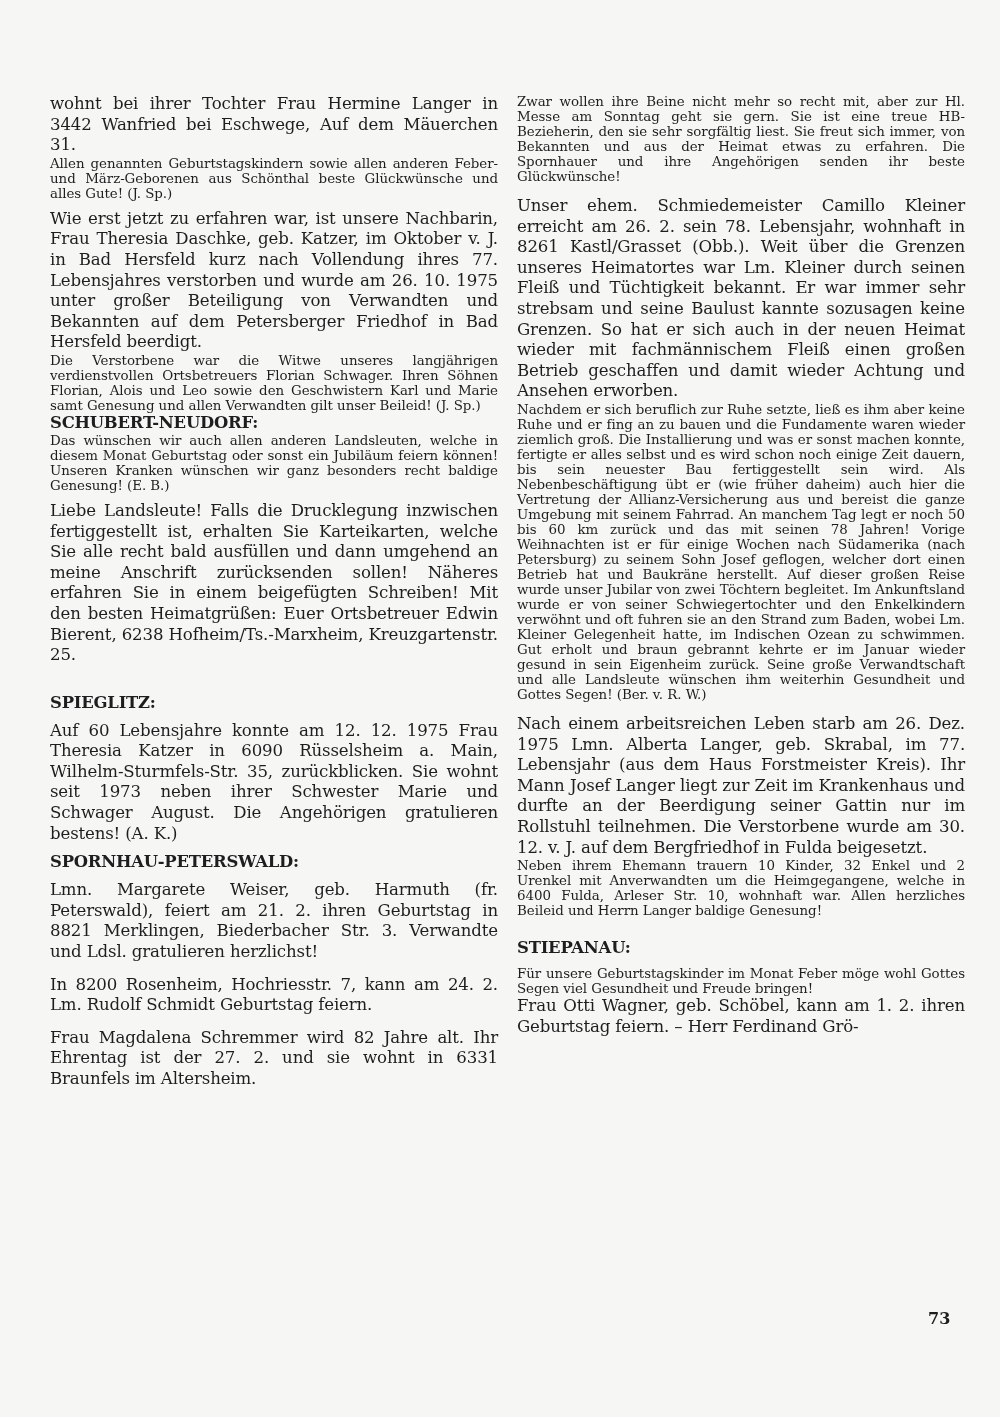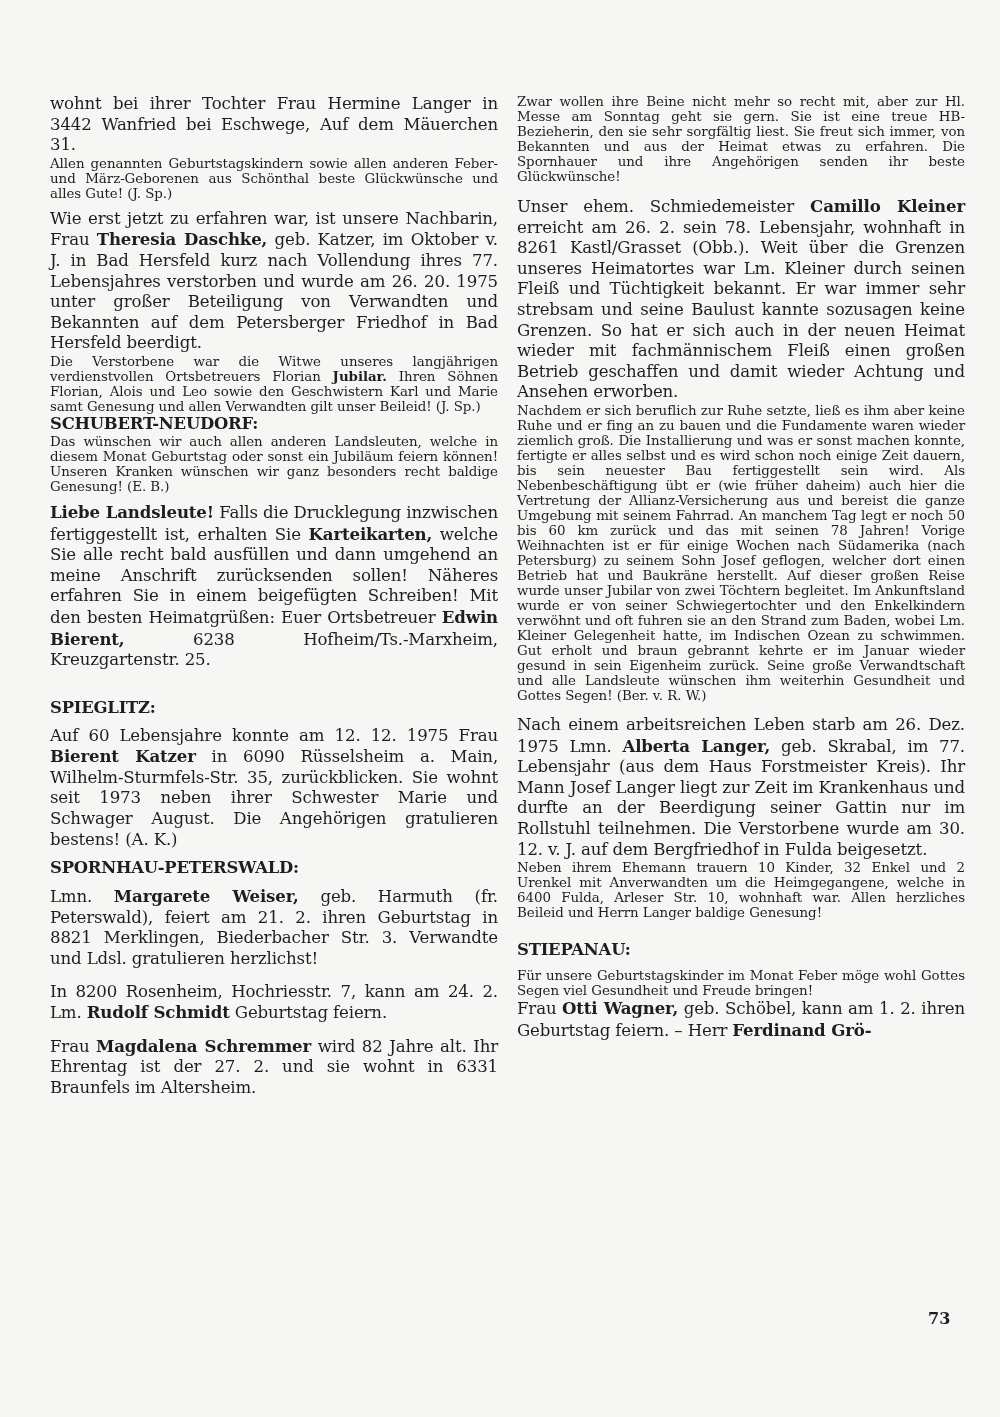--- a/index.html
+++ b/index.html
@@ -16,40 +16,40 @@
   .col-right { left: 517px; width: 448px; }
   p { margin: 0; text-align: justify; hyphens: manual; }
   .lg { font-size: 16.6px; line-height: 20.6px; letter-spacing: -0.15px; }
   .sm { font-size: 13.4px; line-height: 15px; letter-spacing: -0.05px; }
   .gap { margin-top: 8px; }
   .gap-lg { margin-top: 12px; }
   h2 {
     margin: 0; font-size: 16.4px; line-height: 20px; font-weight: bold;
     letter-spacing: -0.2px;
   }
-  b { font-weight: bold; margin-top: 28px; }
+  b { font-weight: normal; margin-top: 28px; }
   .page-number {
     position: absolute; left: 928px; top: 1301px;
     font-size: 16px; font-weight: bold;
   }
 </style>
 </head>
 <body>
 
 <div class="page">
   <div class="col col-left" id="col-left">
       <p class="lg"><span>wohnt bei ihrer Tochter Frau Hermine Langer in 3442 Wanfried bei Eschwege, Auf dem Mäuerchen 31.</span></p>
       <p class="sm"><span>Allen genannten Geburtstagskindern sowie allen anderen Feber- und März-Geborenen aus Schönthal beste Glückwünsche und alles Gute! (J. Sp.)</span></p>
-      <p class="lg gap"><span>Wie erst jetzt zu erfahren war, ist unsere Nachbarin, Frau </span><b>Theresia Daschke,</b><span> geb. Katzer, im Oktober v. J. in Bad Hersfeld kurz nach Vollendung ihres 77. Lebensjahres verstorben und wurde am 26. 20. 1975 unter großer Beteiligung von Verwandten und Bekannten auf dem Petersberger Friedhof in Bad Hersfeld beerdigt.</span></p>
-      <p class="sm"><span>Die Verstorbene war die Witwe unseres langjährigen verdienstvollen Ortsbetreuers Florian </span><b>Jubilar.</b><span> Ihren Söhnen Florian, Alois und Leo sowie den Geschwistern Karl und Marie samt Genesung und allen Verwandten gilt unser Beileid! (J. Sp.)</span></p>
+      <p class="lg gap"><span>Wie erst jetzt zu erfahren war, ist unsere Nachbarin, Frau </span><b>Theresia Daschke,</b><span> geb. Katzer, im Oktober v. J. in Bad Hersfeld kurz nach Vollendung ihres 77. Lebensjahres verstorben und wurde am 26. 10. 1975 unter großer Beteiligung von Verwandten und Bekannten auf dem Petersberger Friedhof in Bad Hersfeld beerdigt.</span></p>
+      <p class="sm"><span>Die Verstorbene war die Witwe unseres langjährigen verdienstvollen Ortsbetreuers Florian </span><b>Schwager.</b><span> Ihren Söhnen Florian, Alois und Leo sowie den Geschwistern Karl und Marie samt Genesung und allen Verwandten gilt unser Beileid! (J. Sp.)</span></p>
       <h2 style="">SCHUBERT-NEUDORF:</h2>
       <p class="sm"><span>Das wünschen wir auch allen anderen Landsleuten, welche in diesem Monat Geburtstag oder sonst ein Jubiläum feiern können! Unseren Kranken wünschen wir ganz besonders recht baldige Genesung! (E. B.)</span></p>
       <p class="lg gap"><b>Liebe Landsleute!</b><span> Falls die Drucklegung inzwischen fertiggestellt ist, erhalten Sie </span><b>Karteikarten,</b><span> welche Sie alle recht bald ausfüllen und dann umgehend an meine Anschrift zurücksenden sollen! Näheres erfahren Sie in einem beigefügten Schreiben! Mit den besten Heimatgrüßen: Euer Ortsbetreuer </span><b>Edwin Bierent,</b><span> 6238 Hofheim/Ts.-Marxheim, Kreuzgartenstr. 25.</span></p>
       <h2 style="margin-top: 27px;">SPIEGLITZ:</h2>
-      <p class="lg gap"><span>Auf 60 Lebensjahre konnte am 12. 12. 1975 Frau </span><b>Bierent Katzer</b><span> in 6090 Rüsselsheim a. Main, Wilhelm-Sturmfels-Str. 35, zurückblicken. Sie wohnt seit 1973 neben ihrer Schwester Marie und Schwager August. Die Angehörigen gratulieren bestens! (A. K.)</span></p>
+      <p class="lg gap"><span>Auf 60 Lebensjahre konnte am 12. 12. 1975 Frau </span><b>Theresia Katzer</b><span> in 6090 Rüsselsheim a. Main, Wilhelm-Sturmfels-Str. 35, zurückblicken. Sie wohnt seit 1973 neben ihrer Schwester Marie und Schwager August. Die Angehörigen gratulieren bestens! (A. K.)</span></p>
       <h2 style="margin-top: 8px;">SPORNHAU-PETERSWALD:</h2>
       <p class="lg gap"><span>Lmn. </span><b>Margarete Weiser,</b><span> geb. Harmuth (fr. Peterswald), feiert am 21. 2. ihren Geburtstag in 8821 Merklingen, Biederbacher Str. 3. Verwandte und Ldsl. gratulieren herzlichst!</span></p>
       <p class="lg gap-lg"><span>In 8200 Rosenheim, Hochriesstr. 7, kann am 24. 2. Lm. </span><b>Rudolf Schmidt</b><span> Geburtstag feiern.</span></p>
       <p class="lg gap-lg"><span>Frau </span><b>Magdalena Schremmer</b><span> wird 82 Jahre alt. Ihr Ehrentag ist der 27. 2. und sie wohnt in 6331 Braunfels im Altersheim.</span></p>
     </div>
   <div class="col col-right" id="col-right">
       <p class="sm"><span>Zwar wollen ihre Beine nicht mehr so recht mit, aber zur Hl. Messe am Sonntag geht sie gern. Sie ist eine treue HB-Bezieherin, den sie sehr sorgfältig liest. Sie freut sich immer, von Bekannten und aus der Heimat etwas zu erfahren. Die Spornhauer und ihre Angehörigen senden ihr beste Glückwünsche!</span></p>
       <p class="lg gap-lg"><span>Unser ehem. Schmiedemeister </span><b>Camillo Kleiner</b><span> erreicht am 26. 2. sein 78. Lebensjahr, wohnhaft in 8261 Kastl/Grasset (Obb.). Weit über die Grenzen unseres Heimatortes war Lm. Kleiner durch seinen Fleiß und Tüchtigkeit bekannt. Er war immer sehr strebsam und seine Baulust kannte sozusagen keine Grenzen. So hat er sich auch in der neuen Heimat wieder mit fachmännischem Fleiß einen großen Betrieb geschaffen und damit wieder Achtung und Ansehen erworben.</span></p>
       <p class="sm"><span>Nachdem er sich beruflich zur Ruhe setzte, ließ es ihm aber keine Ruhe und er fing an zu bauen und die Fundamente waren wieder ziemlich groß. Die Installierung und was er sonst machen konnte, fertigte er alles selbst und es wird schon noch einige Zeit dauern, bis sein neuester Bau fertiggestellt sein wird. Als Nebenbeschäftigung übt er (wie früher daheim) auch hier die Vertretung der Allianz-Versicherung aus und bereist die ganze Umgebung mit seinem Fahrrad. An manchem Tag legt er noch 50 bis 60 km zurück und das mit seinen 78 Jahren! Vorige Weihnachten ist er für einige Wochen nach Südamerika (nach Petersburg) zu seinem Sohn Josef geflogen, welcher dort einen Betrieb hat und Baukräne herstellt. Auf dieser großen Reise wurde unser Jubilar von zwei Töchtern begleitet. Im Ankunftsland wurde er von seiner Schwiegertochter und den Enkelkindern verwöhnt und oft fuhren sie an den Strand zum Baden, wobei Lm. Kleiner Gelegenheit hatte, im Indischen Ozean zu schwimmen. Gut erholt und braun gebrannt kehrte er im Januar wieder gesund in sein Eigenheim zurück. Seine große Verwandtschaft und alle Landsleute wünschen ihm weiterhin Gesundheit und Gottes Segen! (Ber. v. R. W.)</span></p>
       <p class="lg gap-lg"><span>Nach einem arbeitsreichen Leben starb am 26. Dez. 1975 Lmn. </span><b>Alberta Langer,</b><span> geb. Skrabal, im 77. Lebensjahr (aus dem Haus Forstmeister Kreis). Ihr Mann Josef Langer liegt zur Zeit im Krankenhaus und durfte an der Beerdigung seiner Gattin nur im Rollstuhl teilnehmen. Die Verstorbene wurde am 30. 12. v. J. auf dem Bergfriedhof in Fulda beigesetzt.</span></p>

